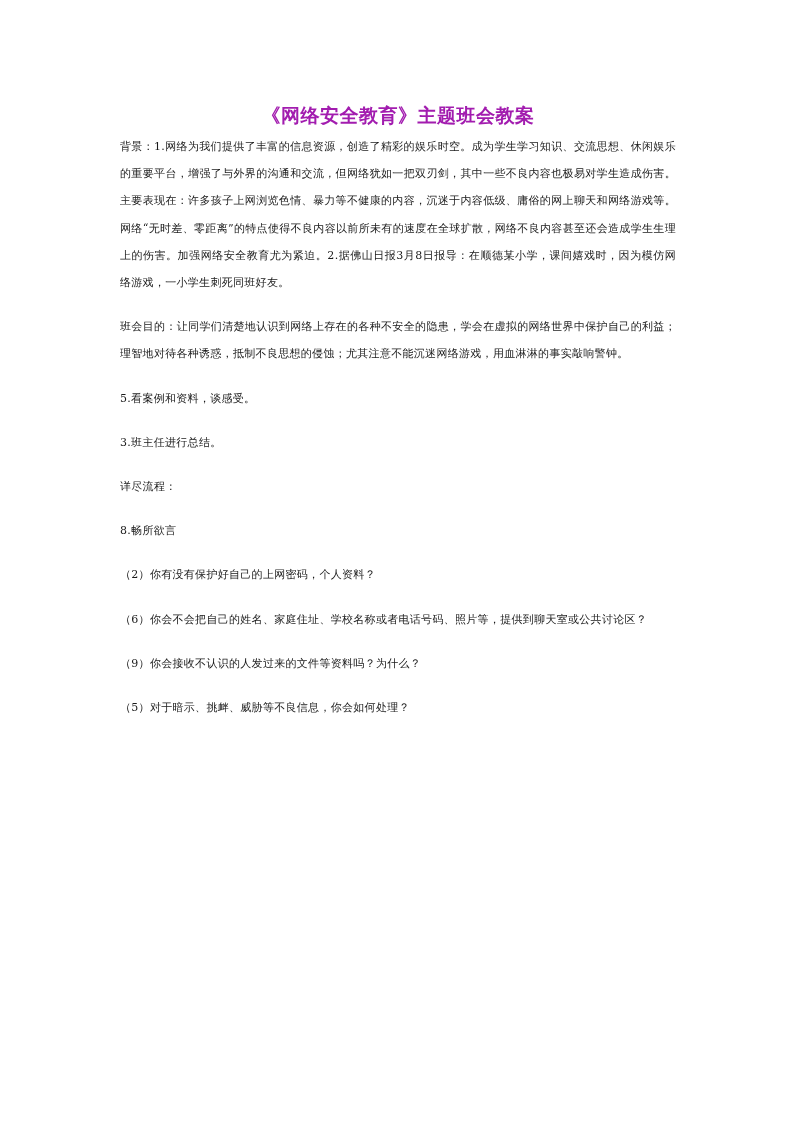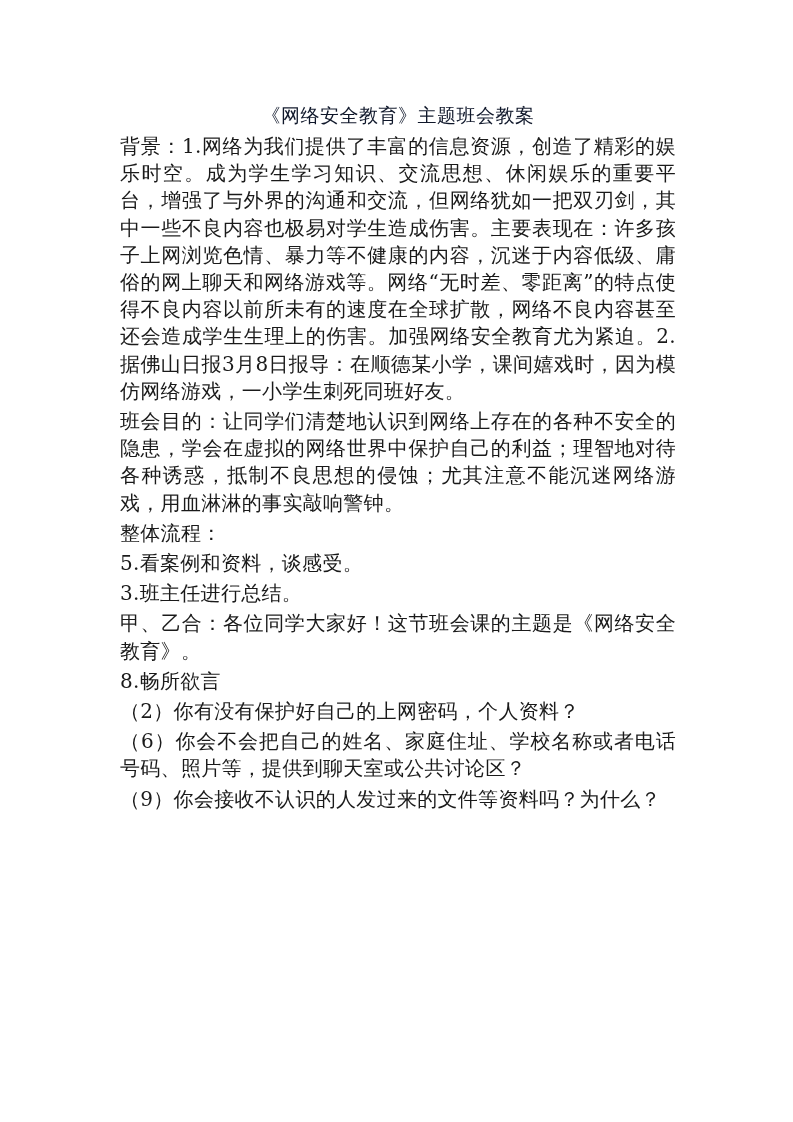--- a/index.html
+++ b/index.html
@@ -17,51 +17,51 @@
     }
     .page {
       position: absolute;
       left: 120px;
       top: 101px;
       width: 556px;
     }
     .title {
       text-align: center;
       font-family: "DejaVu Sans", "Liberation Sans", sans-serif;
-      font-weight: normal;
+      font-weight: bold;
       font-size: 19px;
       line-height: 28px;
       height: 30px;
       margin: 0 0 2px 0;
       letter-spacing: 0.5px;
-      color: #0f172a;
+      color: #a21caf;
     }
     .para {
-      font-size: 20px;
+      font-size: 11px;
       line-height: 27.2px;
       margin: 0;
       text-align: justify;
       letter-spacing: 0.3px;
     }
     .para.gap {
-      margin-top: 3px;
+      margin-top: 17px;
     }
     .q {
       text-indent: 0;
     }
   </style>
 </head>
 <body>
 
 <div class="page">
   <h1 class="title">《网络安全教育》主题班会教案</h1>
 
   <p class="para">背景：1.网络为我们提供了丰富的信息资源，创造了精彩的娱乐时空。成为学生学习知识、交流思想、休闲娱乐的重要平台，增强了与外界的沟通和交流，但网络犹如一把双刃剑，其中一些不良内容也极易对学生造成伤害。主要表现在：许多孩子上网浏览色情、暴力等不健康的内容，沉迷于内容低级、庸俗的网上聊天和网络游戏等。网络“无时差、零距离”的特点使得不良内容以前所未有的速度在全球扩散，网络不良内容甚至还会造成学生生理上的伤害。加强网络安全教育尤为紧迫。2.据佛山日报3月8日报导：在顺德某小学，课间嬉戏时，因为模仿网络游戏，一小学生刺死同班好友。</p>
   <p class="para gap">班会目的：让同学们清楚地认识到网络上存在的各种不安全的隐患，学会在虚拟的网络世界中保护自己的利益；理智地对待各种诱惑，抵制不良思想的侵蚀；尤其注意不能沉迷网络游戏，用血淋淋的事实敲响警钟。</p>
-  <p class="para gap">整体流程：</p>
   <p class="para gap">5.看案例和资料，谈感受。</p>
   <p class="para gap">3.班主任进行总结。</p>
-  <p class="para gap">甲、乙合：各位同学大家好！这节班会课的主题是《网络安全教育》。</p>
+  <p class="para gap">详尽流程：</p>
   <p class="para gap">8.畅所欲言</p>
   <p class="para gap q">（2）你有没有保护好自己的上网密码，个人资料？</p>
   <p class="para gap q">（6）你会不会把自己的姓名、家庭住址、学校名称或者电话号码、照片等，提供到聊天室或公共讨论区？</p>
   <p class="para gap q">（9）你会接收不认识的人发过来的文件等资料吗？为什么？</p>
+  <p class="para gap q">（5）对于暗示、挑衅、威胁等不良信息，你会如何处理？</p>
 </div>
 
 </body></html>

